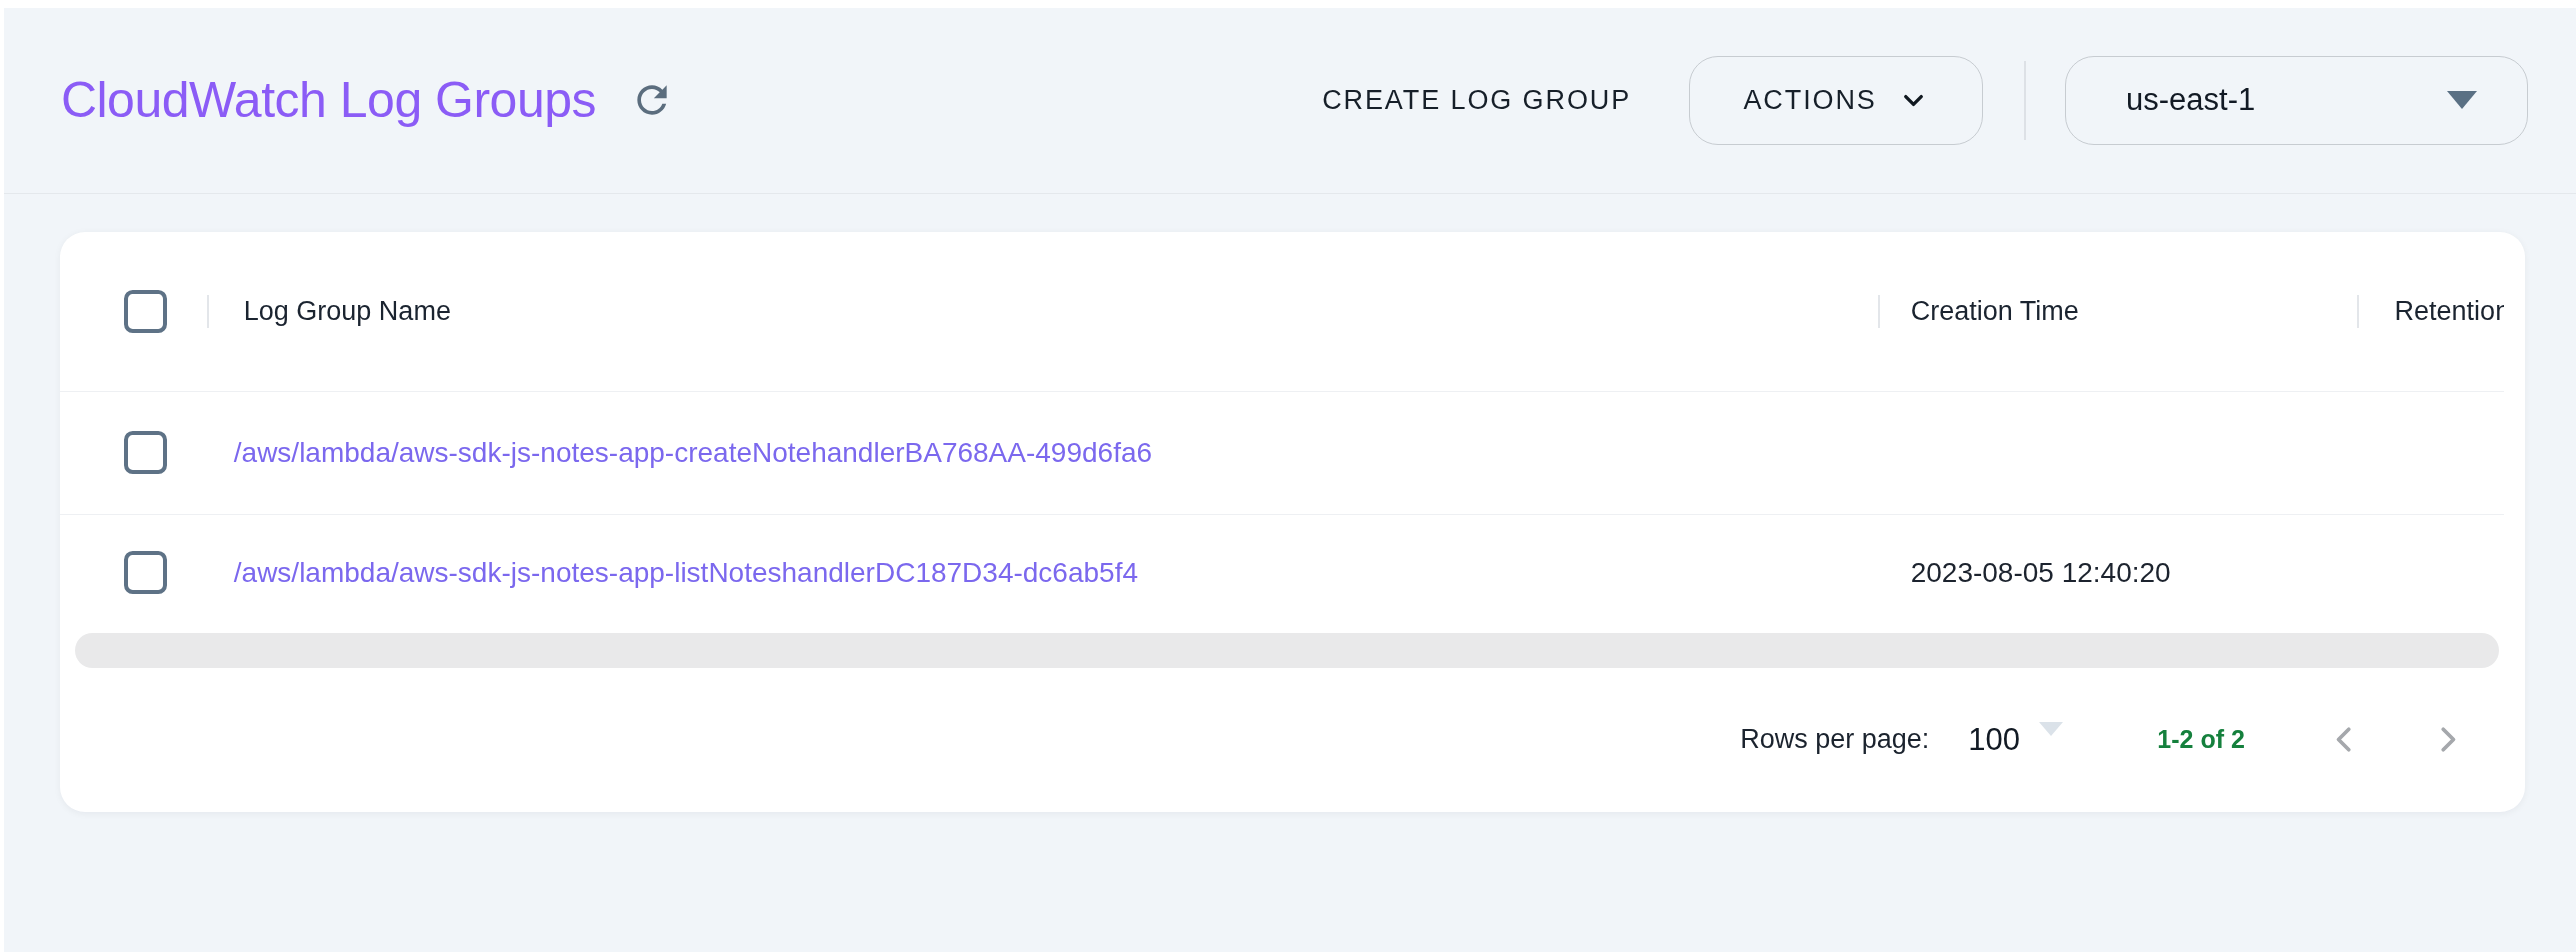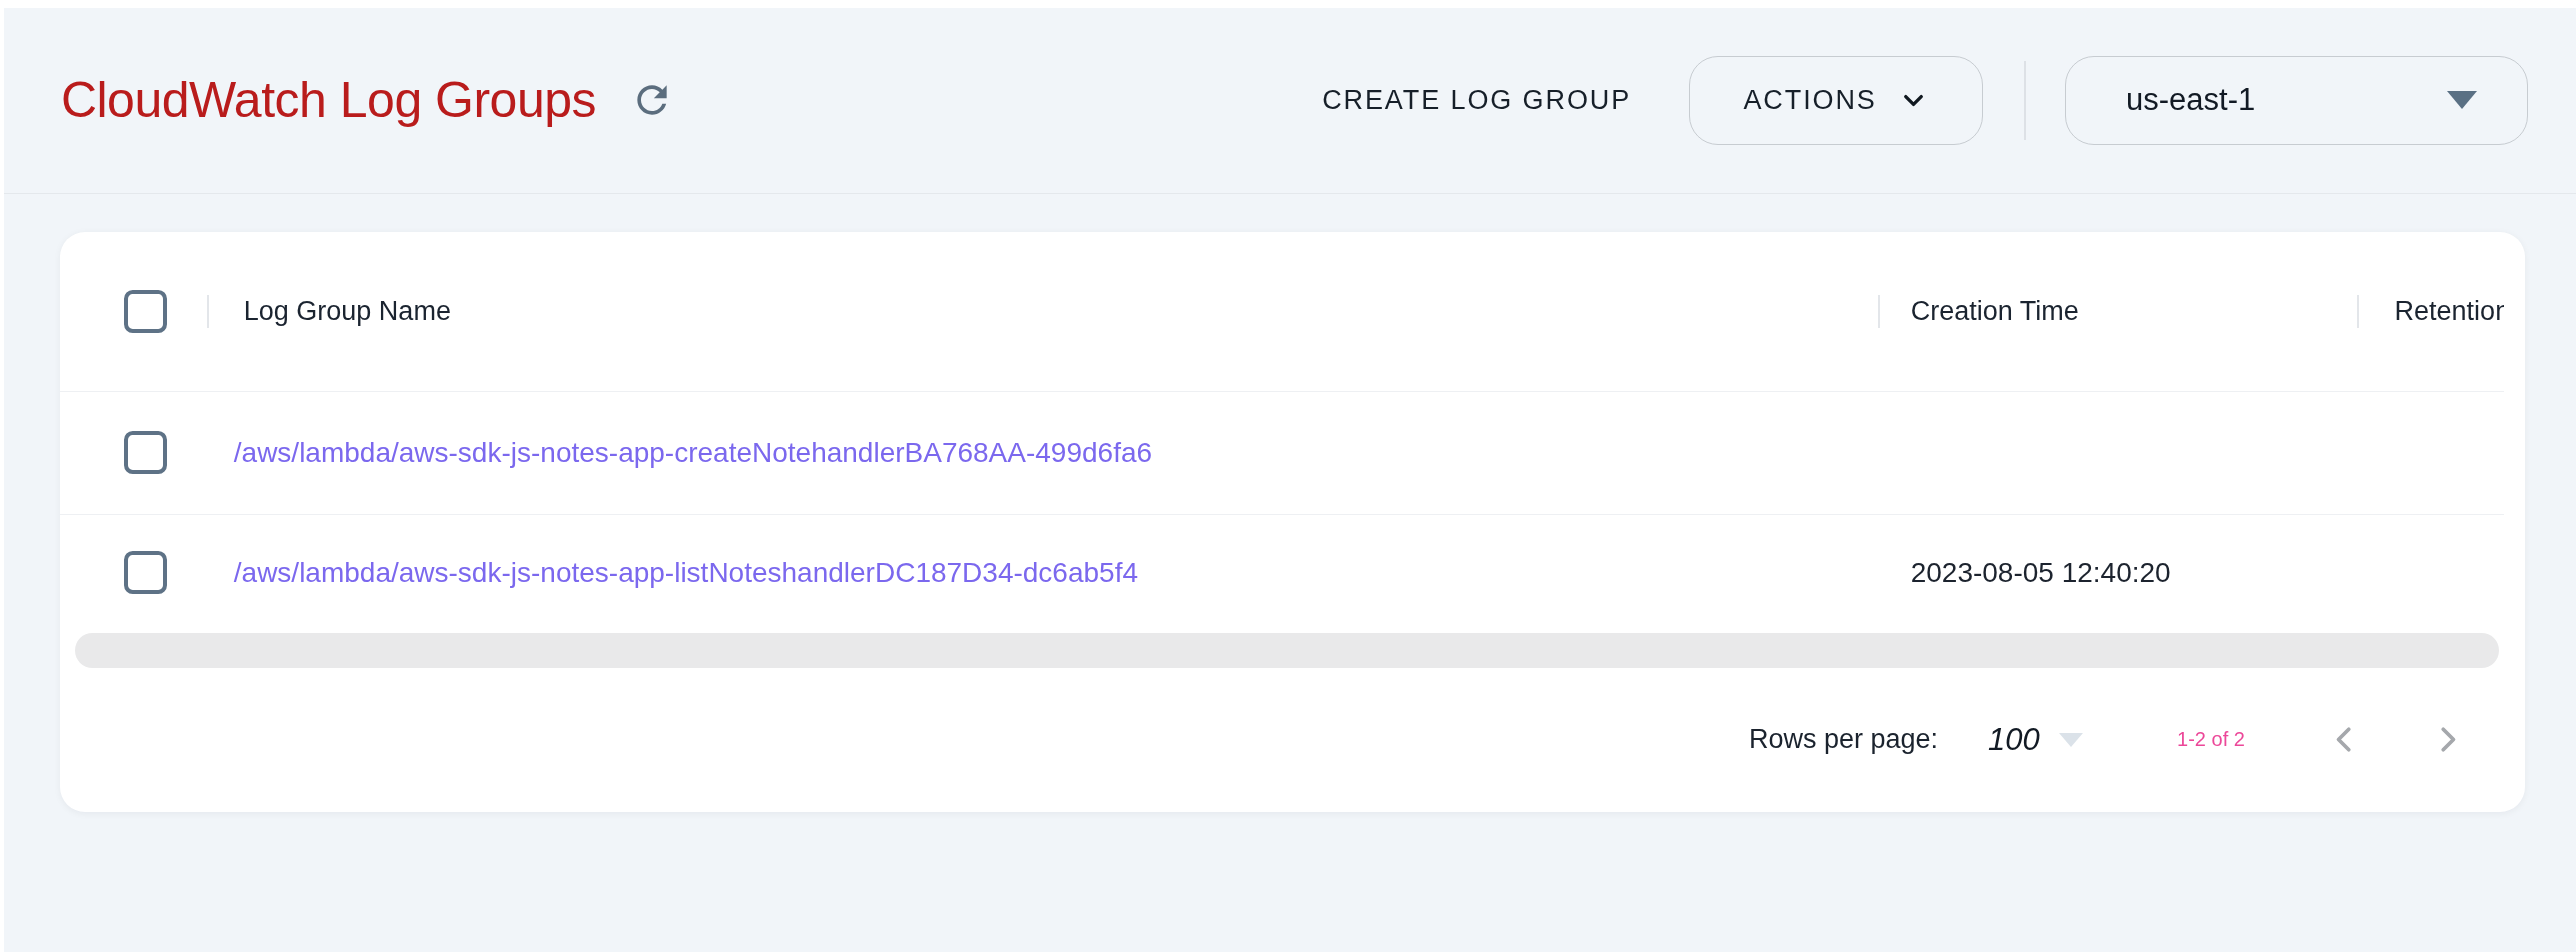--- a/index.html
+++ b/index.html
@@ -6,21 +6,21 @@
   html, body { width: 2576px; height: 952px; background: #ffffff; font-family: "Liberation Sans", sans-serif; }
   .app {
     position: absolute; left: 3.9px; top: 7.7px; right: 0; bottom: 0;
     background: #f1f5f9; overflow: hidden;
   }
   
   .topbar {
     height: 186px; display: flex; align-items: center;
     border-bottom: 1.9px solid #e4e8ec; padding: 0 48px 0 57px;
   }
-  .page-title { font-size: 50px; font-weight: 400; color: #b91c1c; letter-spacing: -0.5px; }
+  .page-title { font-size: 50px; font-weight: 400; color: #8b5cf6; letter-spacing: -0.5px; }
   .refresh-btn {
     margin-left: 29px; width: 54px; height: 54px; border: none; background: transparent;
     display: flex; align-items: center; justify-content: center; cursor: pointer; border-radius: 50%;
   }
   .topbar-right { margin-left: auto; display: flex; align-items: center; }
   .text-button {
     border: none; background: transparent; cursor: pointer;
     font-family: "Liberation Sans", sans-serif;
     font-size: 27px; font-weight: 500; letter-spacing: 1.9px; color: #161f29;
     padding: 19.3px 23px;
@@ -81,28 +81,28 @@
   .hscroll-thumb {
     position: absolute; left: 15.5px; top: 1.9px; width: 2424px; height: 35px;
     background: #e9e9ea; border-radius: 17.4px; cursor: pointer;
   }
   
   .pager {
     height: 140px; display: flex; align-items: center; justify-content: flex-end;
     padding-right: 56px;
   }
   .pager-label { font-size: 27px; color: #1b232e; }
-  .pager-select { display: flex; align-items: center; margin-left: 50px; cursor: pointer; background: transparent; border: none; font-style: italic; }
+  .pager-select { display: flex; margin-left: 39px; cursor: pointer; background: transparent; border: none; }
   .pager-select .val { font-size: 31px; color: #121a24; font-family: "Liberation Sans", sans-serif; }
   .pager-tri {
     margin-left: 19.3px; width: 0; height: 0;
     border-left: 12.6px solid transparent; border-right: 12.6px solid transparent;
     border-top: 14.5px solid #dbe2e9;
   }
-  .pager-range { font-size: 20px; color: #ec4899; margin-left: 94px; }
+  .pager-range { font-size: 25px; color: #15803d; margin-left: 94px; font-weight: bold; }
   .nav-btn {
     border: none; background: transparent; cursor: default; padding: 0;
     width: 43px; height: 43px; display: flex; align-items: center; justify-content: center;
   }
   .nav-btn.prev { margin-left: 78px; }
   .nav-btn.next { margin-left: 60px; }
 </style>
 </head>
 <body>
 

